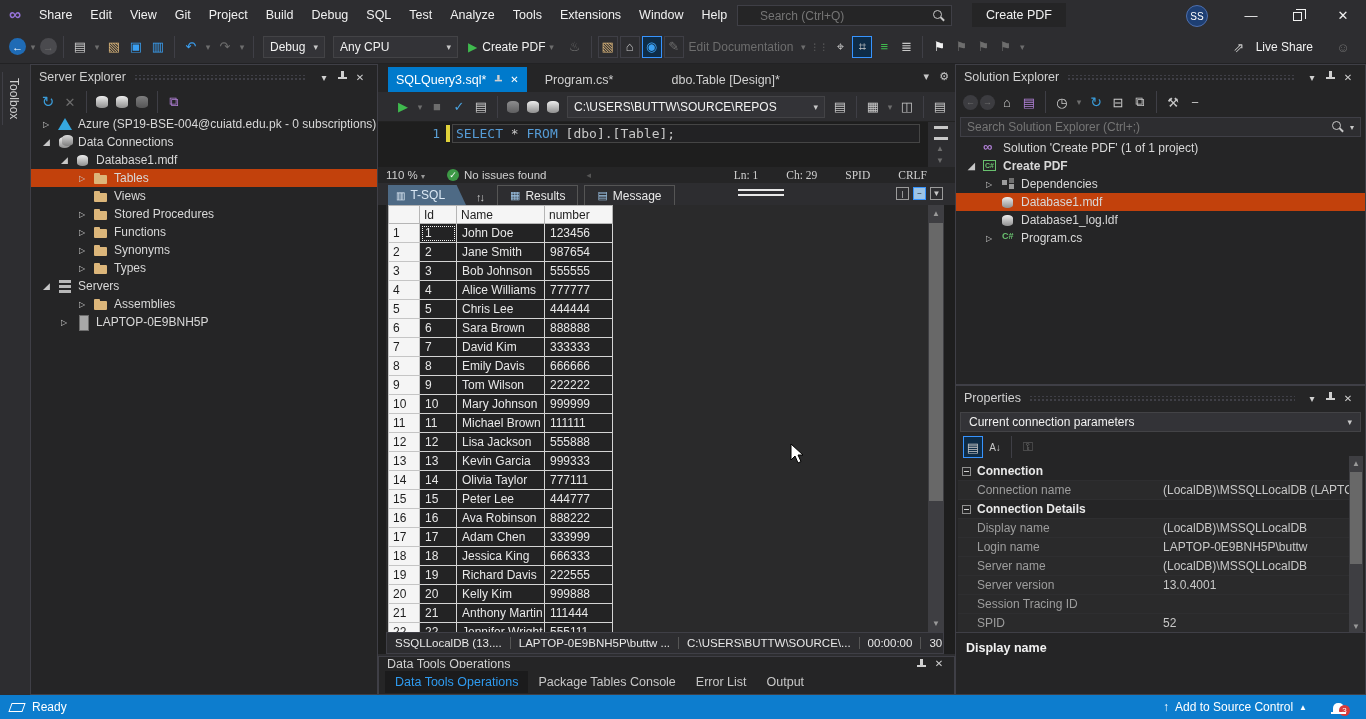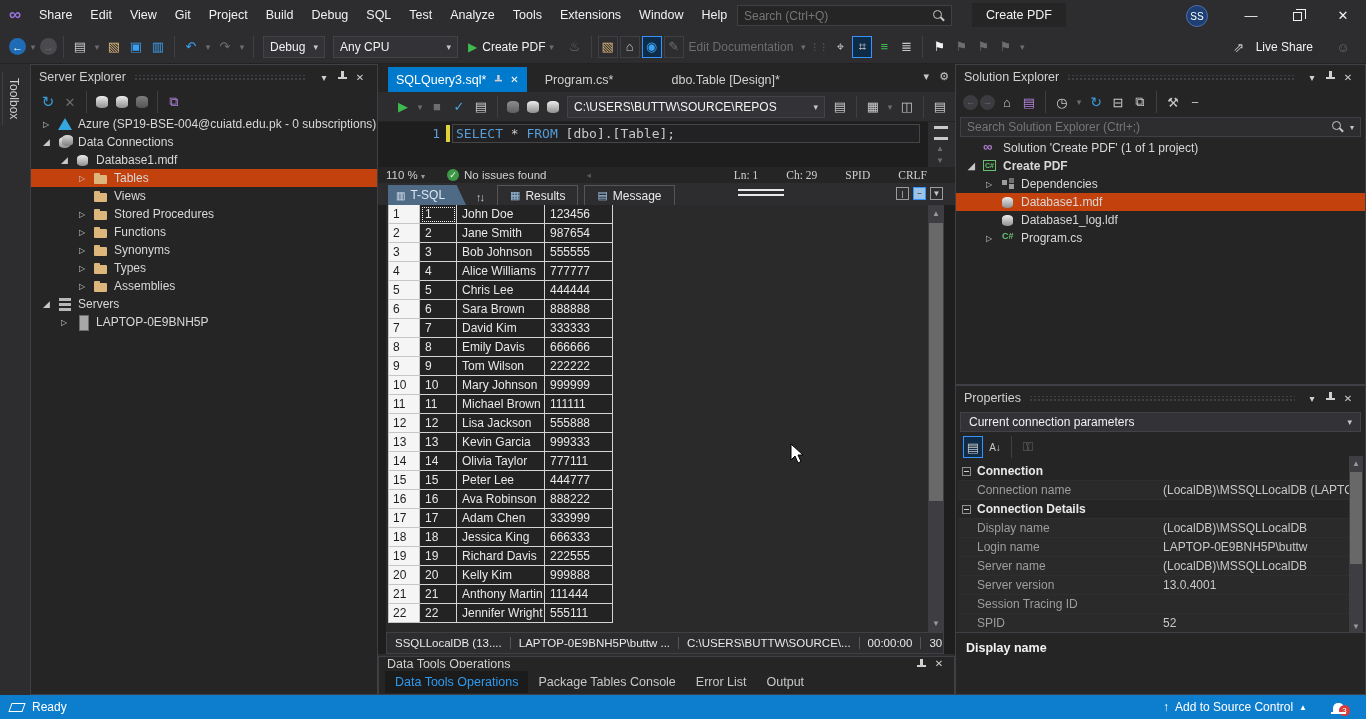--- a/index.html
+++ b/index.html
@@ -7,21 +7,21 @@
   #root {
     position:relative; width:1366px; height:719px; overflow:hidden;
     background:#2d2d30; font-family:"Liberation Sans", sans-serif;
     color:#d0d0d0; font-size:12px; cursor:default;
   }
   
   .titlebar { position:absolute; left:0; top:0; width:1366px; height:30px; background:#2d2d30; display:flex; align-items:center; }
   .vslogo { width:30px; text-align:center; color:#9673d9; font-size:17px; font-weight:bold; }
   .menu { display:flex; }
   .menu-item { padding:0 9px; line-height:30px; color:#f1f1f1; font-size:12.5px; }
-  .qsearch { position:absolute; left:737px; top:5px; width:215px; height:21px; background:#252526; border:1px solid #3f3f46; display:flex; align-items:center; }
+  .qsearch { position:absolute; left:737px; top:5px; width:215px; height:21px; background:#252526; border:1px solid #3f3f46; display:flex; align-items:center;padding-left:16px; }
   .qsearch input { flex:1; background:transparent; border:none; outline:none; color:#999; font-size:12px; padding:0 6px; font-family:"Liberation Sans",sans-serif; }
   .mag { position:relative; width:14px; height:14px; margin-right:6px; flex:none; }
   .mag::before { content:""; position:absolute; left:2px; top:1px; width:7px; height:7px; border:1.5px solid #c8c8c8; border-radius:50%; }
   .mag::after { content:""; position:absolute; left:9px; top:9px; width:5px; height:1.5px; background:#c8c8c8; transform:rotate(45deg); }
   .win-title { position:absolute; left:972px; top:3px; height:24px; line-height:24px; padding:0 14px; background:#252526; color:#f1f1f1; font-size:12.5px; }
   .avatar { position:absolute; left:1186px; top:5px; width:22px; height:22px; border-radius:50%; background:#1e3f73; border:1px solid #4d6fae; color:#fff; font-size:10px; display:flex; align-items:center; justify-content:center; }
   .winbtns { position:absolute; right:0; top:0; display:flex; height:30px; }
   .winbtn { width:46px; height:30px; display:flex; align-items:center; justify-content:center; color:#f1f1f1; font-size:13px; }
   .restore-glyph { position:relative; width:9px; height:9px; border:1px solid #f1f1f1; margin-top:3px; }
   .restore-glyph::before { content:""; position:absolute; left:2px; top:-4px; width:9px; height:9px; border:1px solid #f1f1f1; border-bottom:none; border-left:none; }
@@ -332,30 +332,30 @@
           <span class="ico folder"></span>
           <span>Synonyms</span>
         </div>
 
         <div class="titem ind3">
           <span class="tw collapsed"></span>
           <span class="ico folder"></span>
           <span>Types</span>
         </div>
 
-        <div class="titem ind3">
-          <span class="tw collapsed"></span>
-          <span class="ico folder"></span>
-          <span>Assemblies</span>
-        </div>
-
         <div class="titem ind1">
           <span class="tw expanded"></span>
           <span class="ico stack"></span>
           <span>Servers</span>
+        </div>
+
+        <div class="titem ind3">
+          <span class="tw collapsed"></span>
+          <span class="ico folder"></span>
+          <span>Assemblies</span>
         </div>
 
         <div class="titem ind2">
           <span class="tw collapsed"></span>
           <span class="ico srv"></span>
           <span>LAPTOP-0E9BNH5P</span>
         </div>
       </div>
   </div>
 
@@ -440,20 +440,26 @@
       </div>
       <span class="gripline"></span>
       <div class="viewbtns">
         <span class="viewbtn">|</span>
         <span class="viewbtn on">−</span>
         <span class="viewbtn">▼</span>
       </div>
     </div>
     <div class="grid-area">
       <div class="gtable">
+        <div class="g-hrow">
+          <div class="g-h" style="width:32px"></div>
+          <div class="g-h c-id">Id</div>
+          <div class="g-h c-name">Name</div>
+          <div class="g-h c-number">number</div>
+        </div>
         <div>
 
             <div class="g-row">
               <div class="g-num">1</div>
               <div class="g-cell c-id">1</div>
               <div class="g-cell c-name">John Doe</div>
               <div class="g-cell c-number">123456</div>
             </div>
 
             <div class="g-row">

